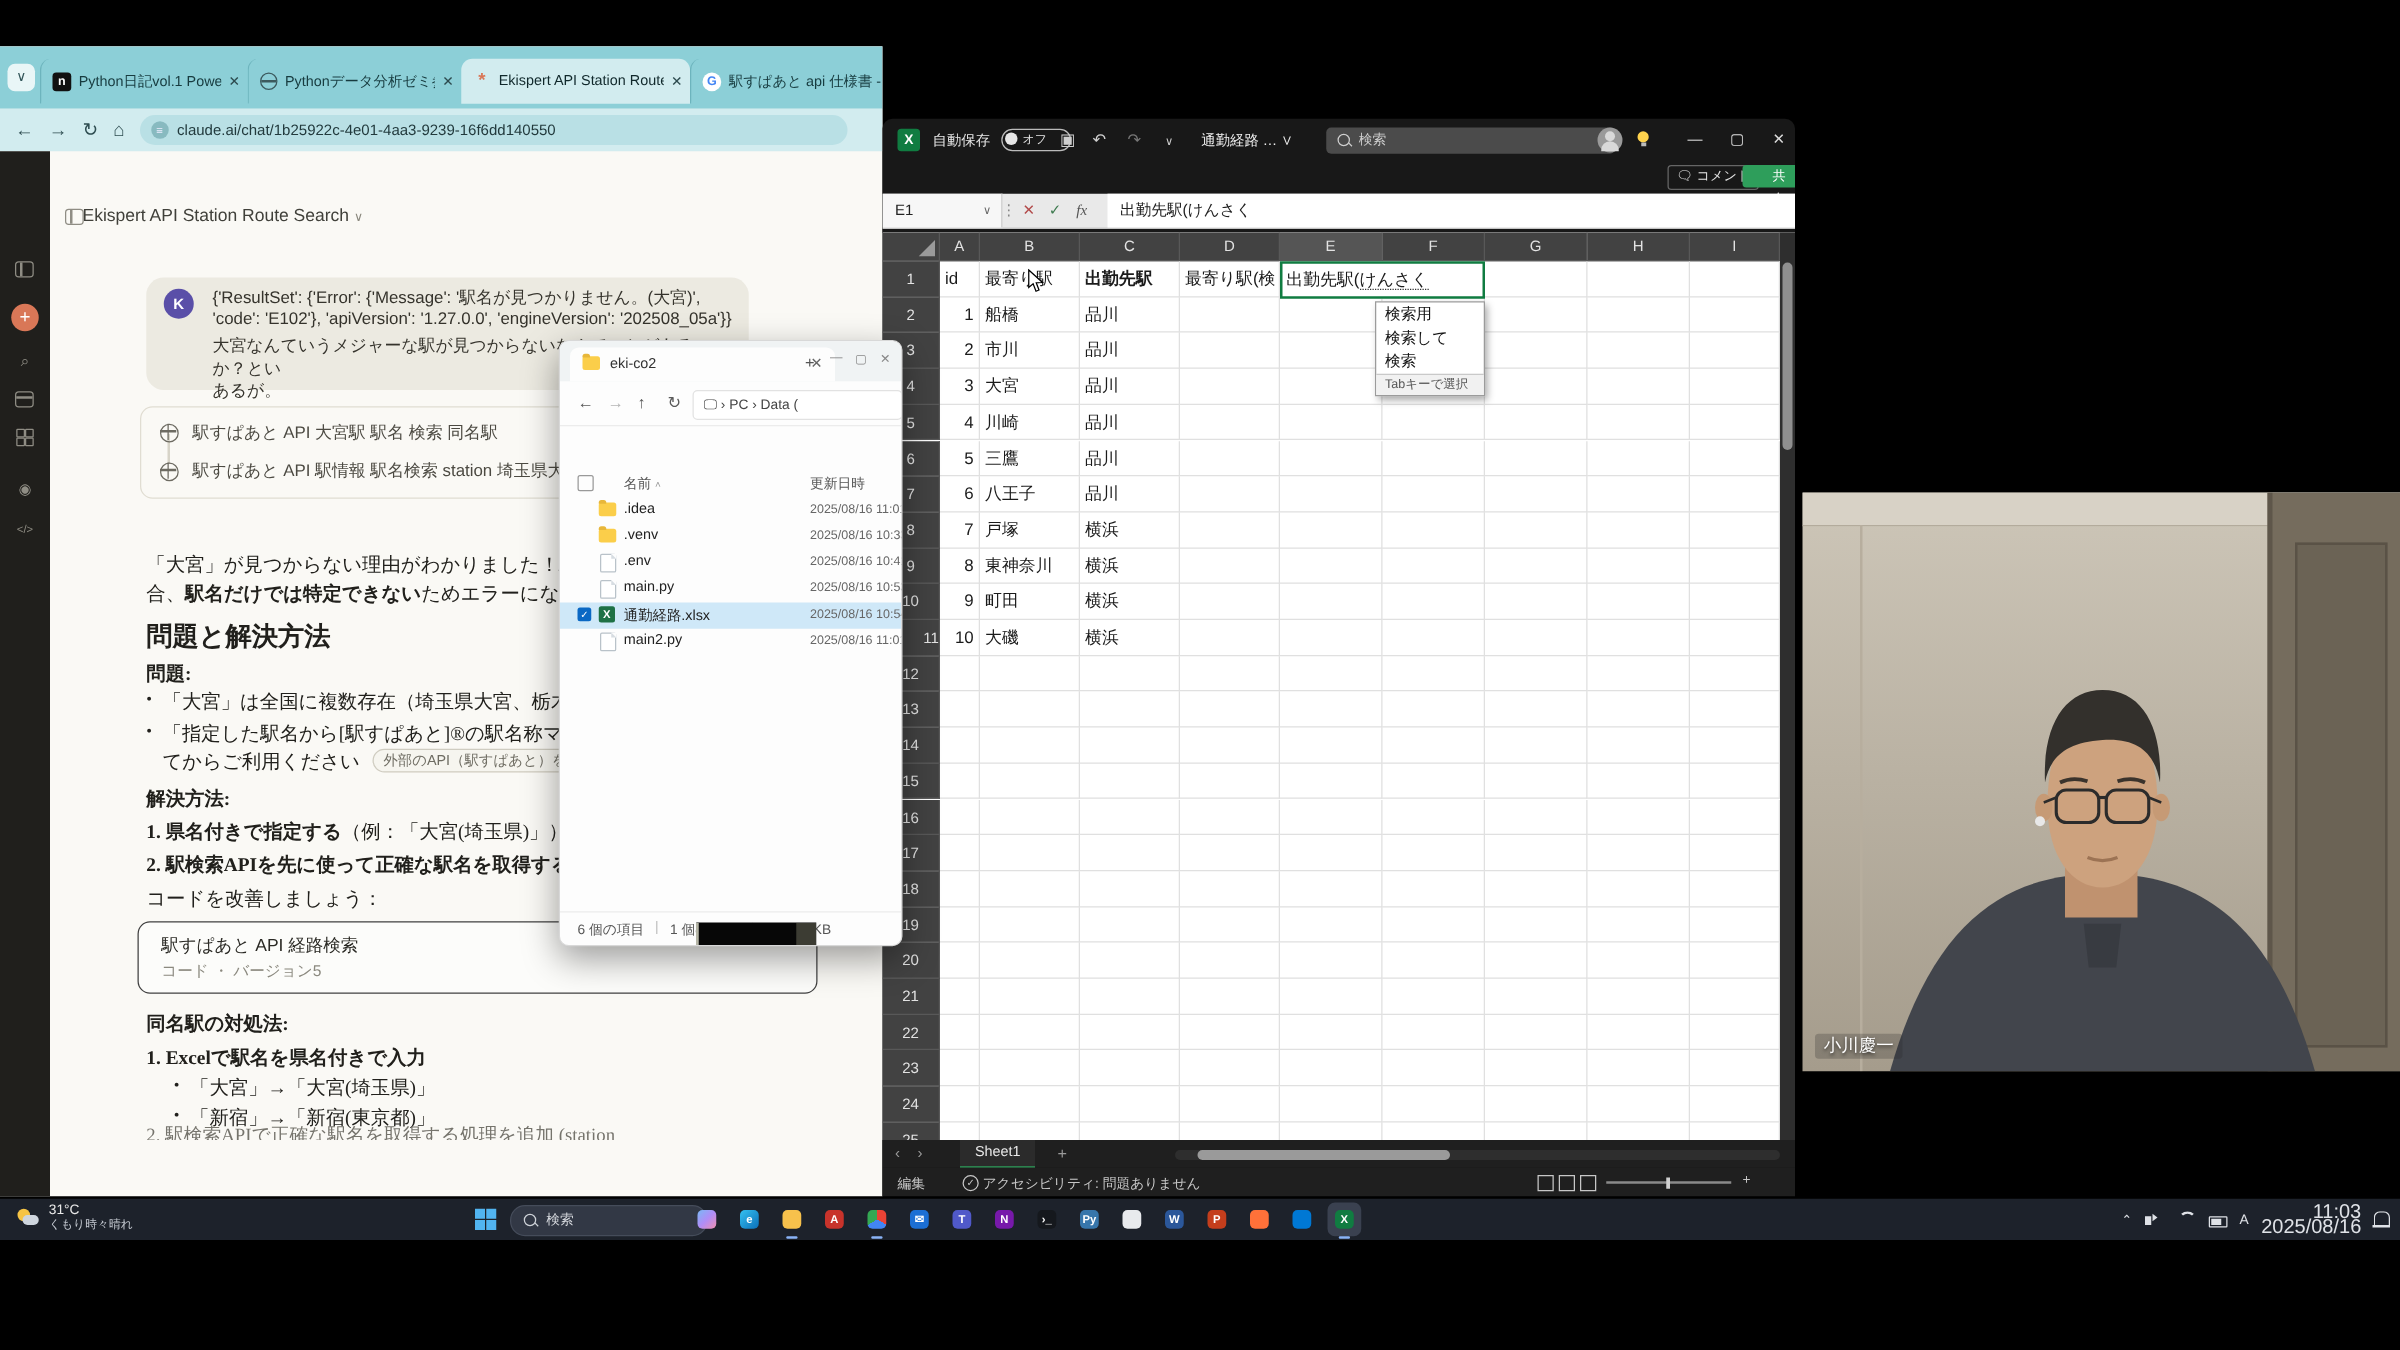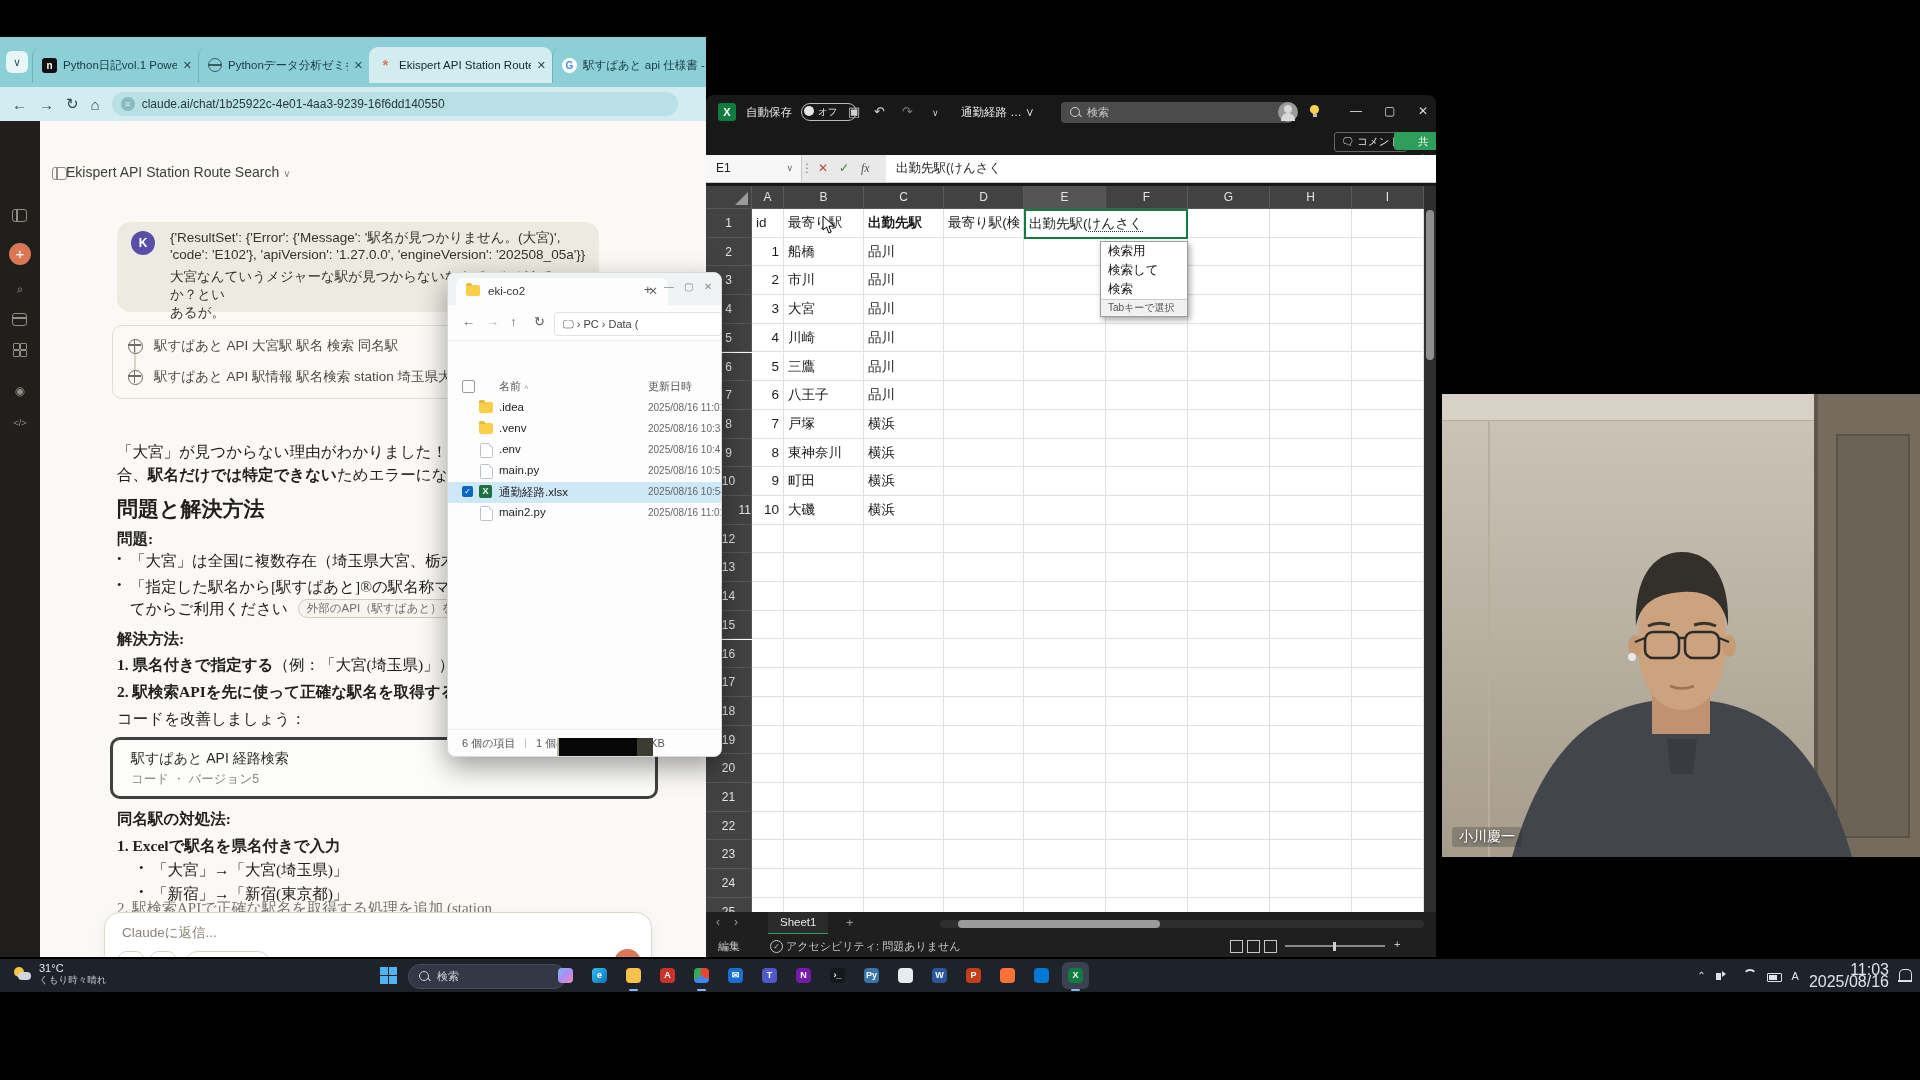--- a/index.html
+++ b/index.html
@@ -56,21 +56,21 @@
   .srow .gl{width:13px;height:13px;border:1.5px solid #6d6b62;border-radius:50%;margin-right:11px;position:relative;flex:none;}
   .srow .gl::before{content:"";position:absolute;left:-1px;top:4.5px;width:13px;height:1.5px;background:#6d6b62;}
   .srow .gl::after{content:"";position:absolute;left:4.5px;top:-1px;height:13px;width:1.5px;background:#6d6b62;}
   #sconn{left:134px;top:310px;width:1.5px;height:24px;background:#d7d4c8;}
   .pline{position:absolute;left:117px;color:#21201c;font-size:15.5px;}
   .bold{font-weight:bold;}
   .bullet{position:absolute;left:130px;color:#21201c;font-size:15.5px;}
   .bullet::before{content:"•";position:absolute;left:-13px;top:0;font-size:13px;color:#21201c;}
   .pill{display:inline-block;border:1px solid #cfccc0;border-radius:10px;color:#6e6c62;font-size:11.5px;
         padding:1px 8px;background:#f6f5ef;vertical-align:2px;margin-left:6px;font-family:"Liberation Sans",sans-serif;}
-  #artifact{left:110px;top:700px;width:542px;height:56px;border:3px solid #404040;border-radius:10px;background:#fcfcfa;}
+  #artifact{left:110px;top:700px;width:542px;height:56px;border:1px solid #404040;border-radius:10px;background:#fcfcfa;}
   #artifact .t{position:absolute;left:18px;top:10px;font-size:14px;color:#2b2a25;}
   #artifact .s{position:absolute;left:18px;top:31px;font-size:12.5px;color:#8b897f;}
   #partial{left:117px;top:862px;width:430px;height:13px;overflow:hidden;color:#55534b;font-size:15px;opacity:.8;}
   #inputbox{left:104px;top:875px;width:546px;height:70px;background:#fff;border:1px solid #dcd9cd;
             border-radius:16px;box-shadow:0 4px 14px rgba(0,0,0,.06);}
   #inputbox .ph{position:absolute;left:17px;top:11px;color:#8b8679;font-size:13.5px;}
   .inbtn{position:absolute;top:38px;width:24px;height:24px;border:1px solid #d7d4c8;border-radius:8px;background:#fff;
          color:#6e6c62;font-size:13px;text-align:center;line-height:23px;}
   #in-research{position:absolute;left:80px;top:38px;height:24px;border:1px solid #d7d4c8;border-radius:12px;
                background:#fff;color:#5d5b52;font-size:12px;line-height:23px;padding:0 10px 0 24px;}
@@ -334,28 +334,20 @@
       <div class="t">駅すぱあと API 経路検索</div>
       <div class="s">コード ・ バージョン5</div>
     </div>
 
     <div class="pline serif bold" style="top:772px">同名駅の対処法:</div>
     <div class="pline serif bold" style="top:799px">1. Excelで駅名を県名付きで入力</div>
     <div class="bullet serif" style="top:823px;left:152px">「大宮」→「大宮(埼玉県)」</div>
     <div class="bullet serif" style="top:847px;left:152px">「新宿」→「新宿(東京都)」</div>
     <div id="partial" class="abs serif">2. 駅検索APIで正確な駅名を取得する処理を追加 (station</div>
 
-    <div id="inputbox" class="abs">
-      <div class="ph">Claudeに返信...</div>
-      <div class="inbtn" style="left:13px">+</div>
-      <div class="inbtn" style="left:45px">≑</div>
-      <div id="in-research"><span>リサーチ</span></div>
-      <div id="in-model">Claude Sonnet 4 ∨</div>
-      <div id="in-send">↑</div>
-    </div>
   </div>
 
   <div id="excel" class="abs">
     <div id="xl-title">
       <div id="xl-icon">X</div>
       <div id="xl-autosave">自動保存</div>
       <div id="xl-toggle">オフ</div>
       <div class="xl-qat" style="left:142px">▣</div>
       <div class="xl-qat" style="left:168px">↶</div>
       <div class="xl-qat" style="left:196px;color:#777">↷</div>

